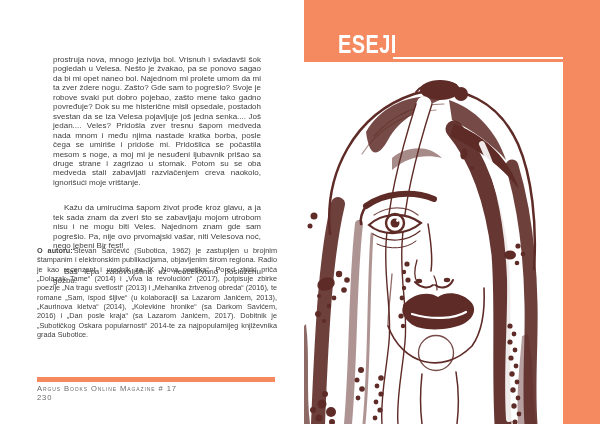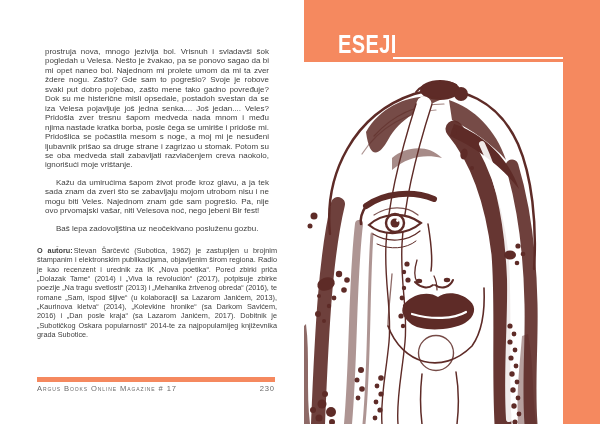--- a/index.html
+++ b/index.html
@@ -4,32 +4,32 @@
 <style>
   html,body{margin:0;padding:0;background:#ffffff;}
   body{width:600px;height:424px;overflow:hidden;position:relative;
        font-family:"Liberation Sans","DejaVu Sans",sans-serif;}
   .spread{position:absolute;inset:0;background:#ffffff;}
 
   
   .left-page{position:absolute;left:0;top:0;width:300px;height:424px;}
   .body-text{position:absolute;left:37px;top:39px;width:240px;
              font-size:8px;line-height:9.45px;color:#3f3f3f;text-align:justify;}
-  .body-text p{margin:8px;}
+  .body-text p{margin:16px;}
   .body-text p.indent{text-indent:11px;}
   .sep-mark{margin-top:4px !important;color:#7a7a7a;}
   .bio{position:absolute;left:37px;top:246px;width:240px;margin:0;
        font-size:7.3px;line-height:9.35px;color:#3f3f3f;text-align:justify;}
   .bio b{margin-right:1px;}
   .footer-rule{position:absolute;left:37px;top:377px;width:238px;height:4.5px;
                background:#f5895f;}
   .footer-line{position:absolute;left:37px;top:384px;width:238px;
                display:flex;justify-content:space-between;
                font-size:7.6px;color:#6a6a6a;font-variant:small-caps;
-               letter-spacing:0.9px;}
+               letter-spacing:0.9px;flex-direction:column;}
 
   
   .orange-band{position:absolute;left:304px;top:0;width:296px;height:62px;
                background:#f5895f;}
   .orange-bar{position:absolute;left:563px;top:0;width:37px;height:424px;
               background:#f5895f;}
   .section-title{position:absolute;left:338px;top:31px;
                  font-size:25px;font-weight:bold;color:#ffffff;
                  letter-spacing:0.5px;transform:scaleX(0.8);
                  transform-origin:left top;line-height:26px;}

